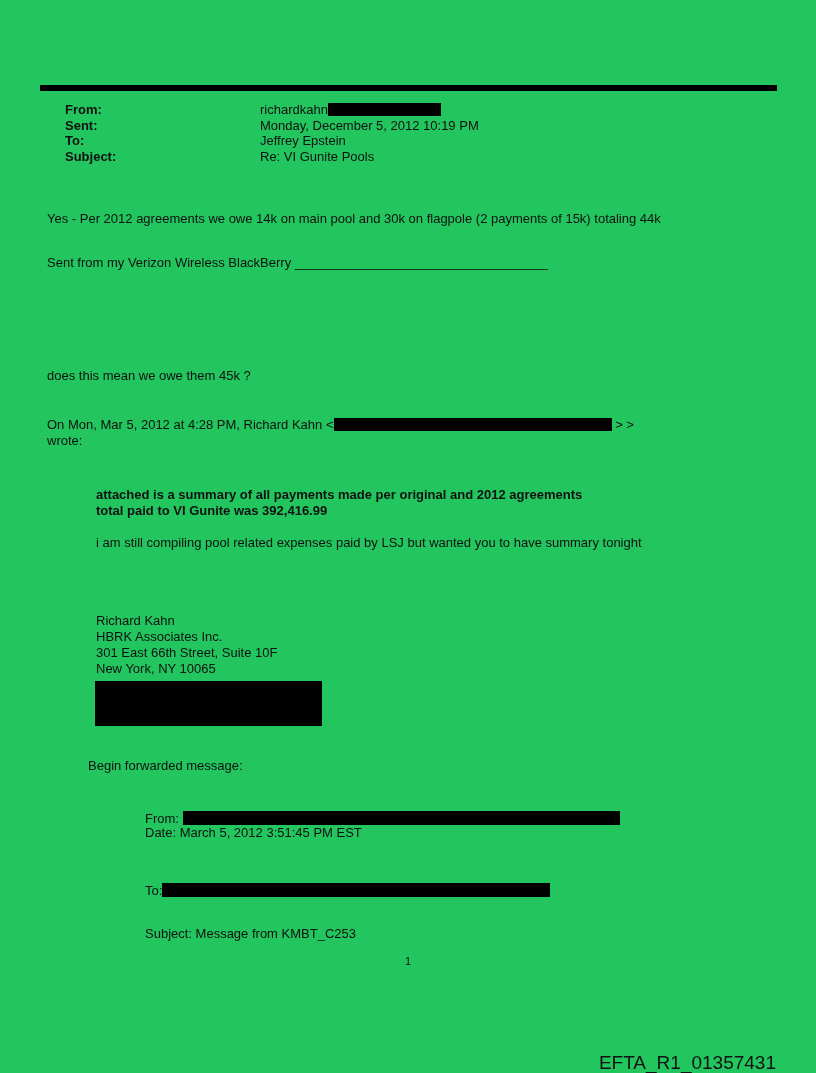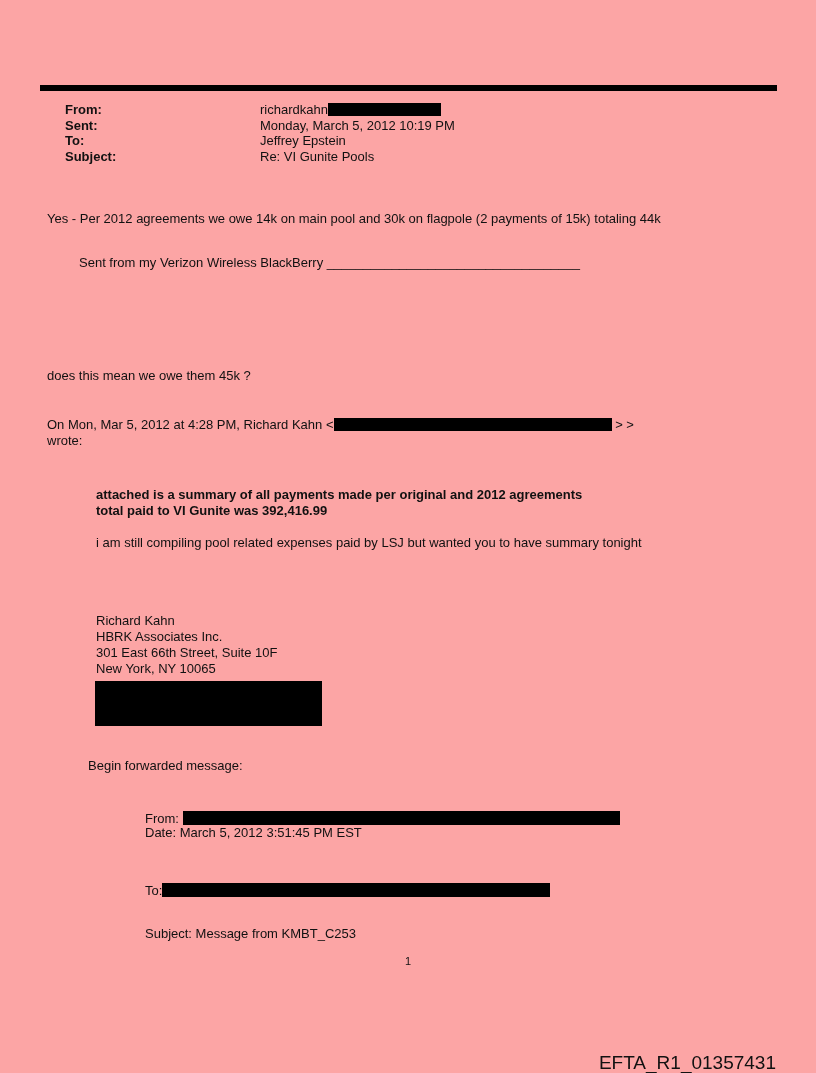--- a/index.html
+++ b/index.html
@@ -4,21 +4,21 @@
 <style>
   html, body {
     margin: 0;
     padding: 0;
     background: #ffffff;
   }
   .page {
     position: relative;
     width: 816px;
     height: 1073px;
-    background: #fca5a5;
+    background: #22c55e;
     font-family: "Liberation Sans", sans-serif;
     font-size: 13px;
     color: #111111;
     overflow: hidden;
   }
   .top-rule {
     position: absolute;
     top: 85px;
     left: 40px;
     width: 737px;
@@ -46,21 +46,21 @@
   .redact-fwd-from { width: 437px; height: 14px; }
   .redact-fwd-to { width: 388px; height: 14px; }
 
   .block {
     position: absolute;
     left: 47px;
     line-height: 16px;
     white-space: nowrap;
   }
   .b-reply { top: 211px; white-space: normal; width: 700px; }
-  .b-bb { top: 255px; margin-left: 32px; }
+  .b-bb { top: 255px; }
   .b-quoted { top: 288px; }
   .b-question { top: 368px; }
   .b-onmon { top: 417px; }
   .b-attached { top: 487px; left: 96px; font-weight: bold; }
   .b-compiling { top: 535px; left: 96px; }
   .b-sig { top: 613px; left: 96px; }
   .b-redactblock {
     position: absolute;
     top: 681px;
     left: 95px;
@@ -95,21 +95,21 @@
 
   <div class="top-rule"></div>
 
   <div class="hdr">
     <div class="hdr-row">
       <span class="hdr-label">From:</span>
       <span class="hdr-value"><span>richardkahn</span><span class="redact redact-hdr-from"></span></span>
     </div>
     <div class="hdr-row">
       <span class="hdr-label">Sent:</span>
-      <span class="hdr-value">Monday, March 5, 2012 10:19 PM</span>
+      <span class="hdr-value">Monday, December 5, 2012 10:19 PM</span>
     </div>
     <div class="hdr-row">
       <span class="hdr-label">To:</span>
       <span class="hdr-value">Jeffrey Epstein</span>
     </div>
     <div class="hdr-row">
       <span class="hdr-label">Subject:</span>
       <span class="hdr-value">Re: VI Gunite Pools</span>
     </div>
   </div>

